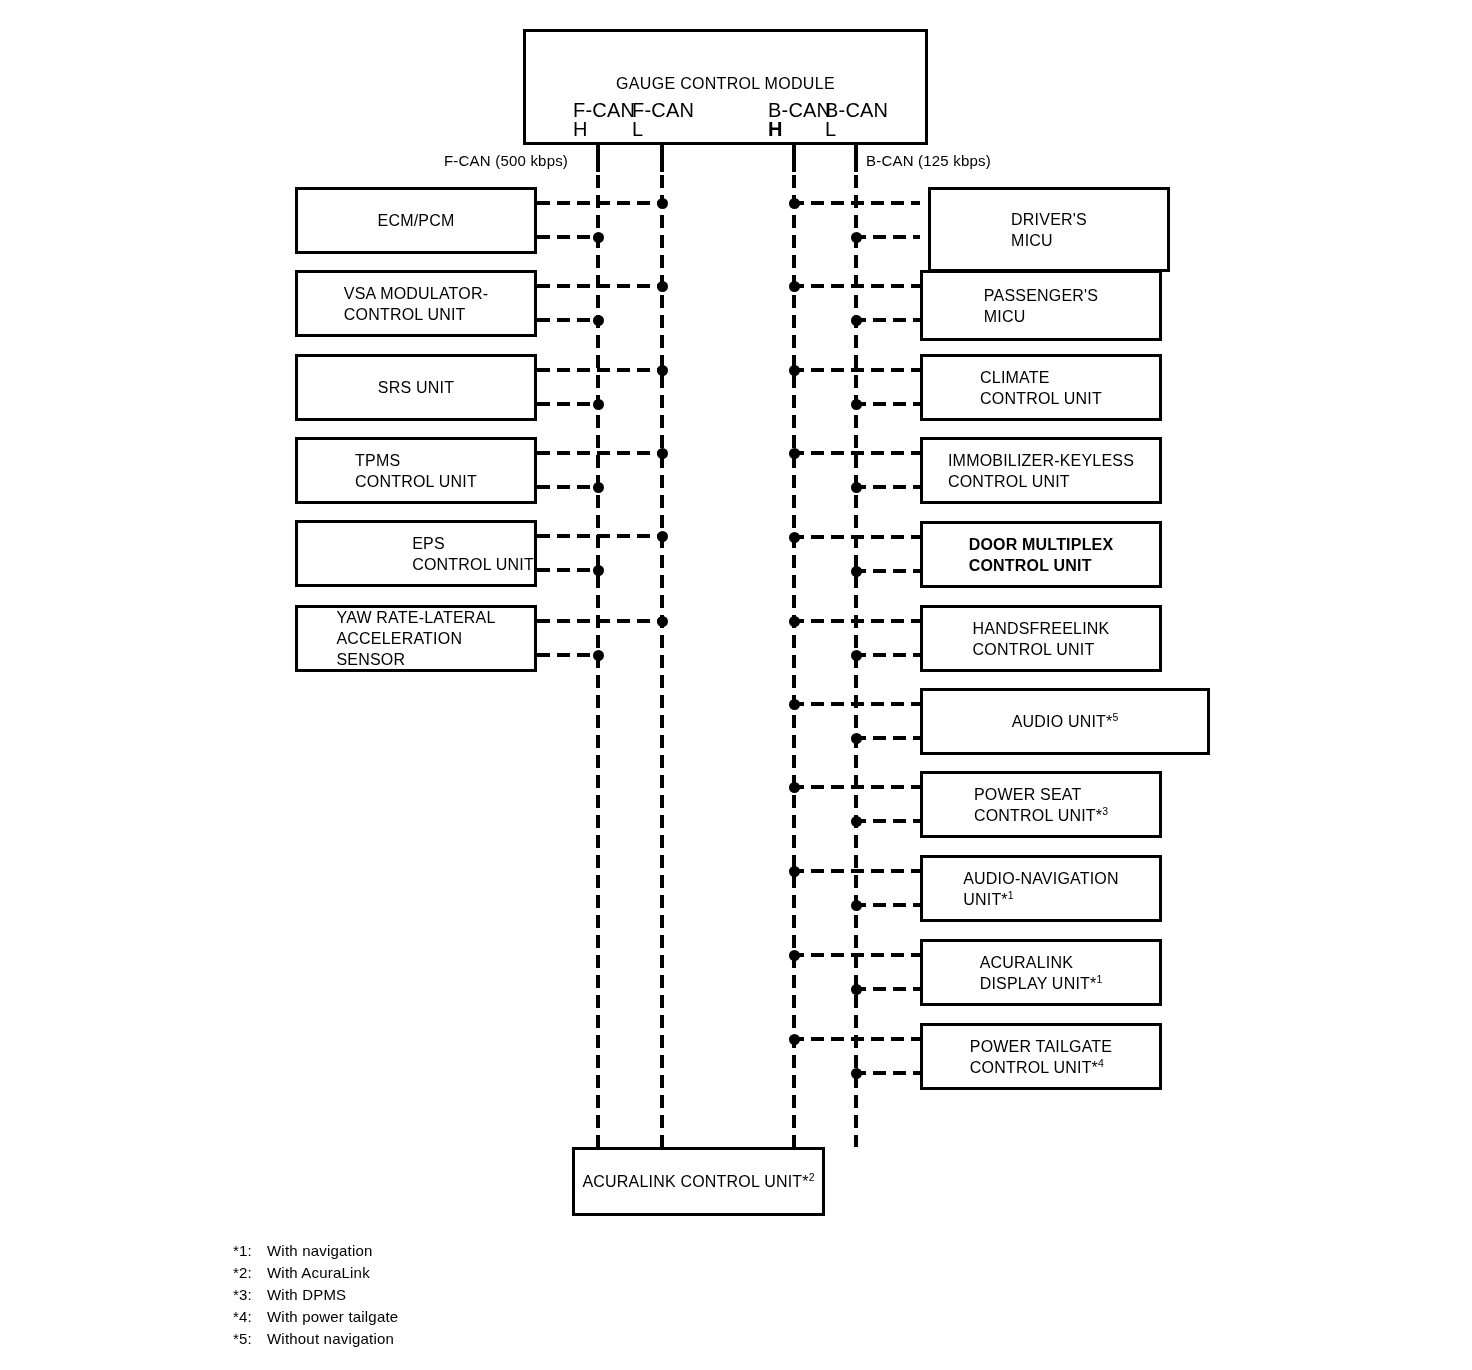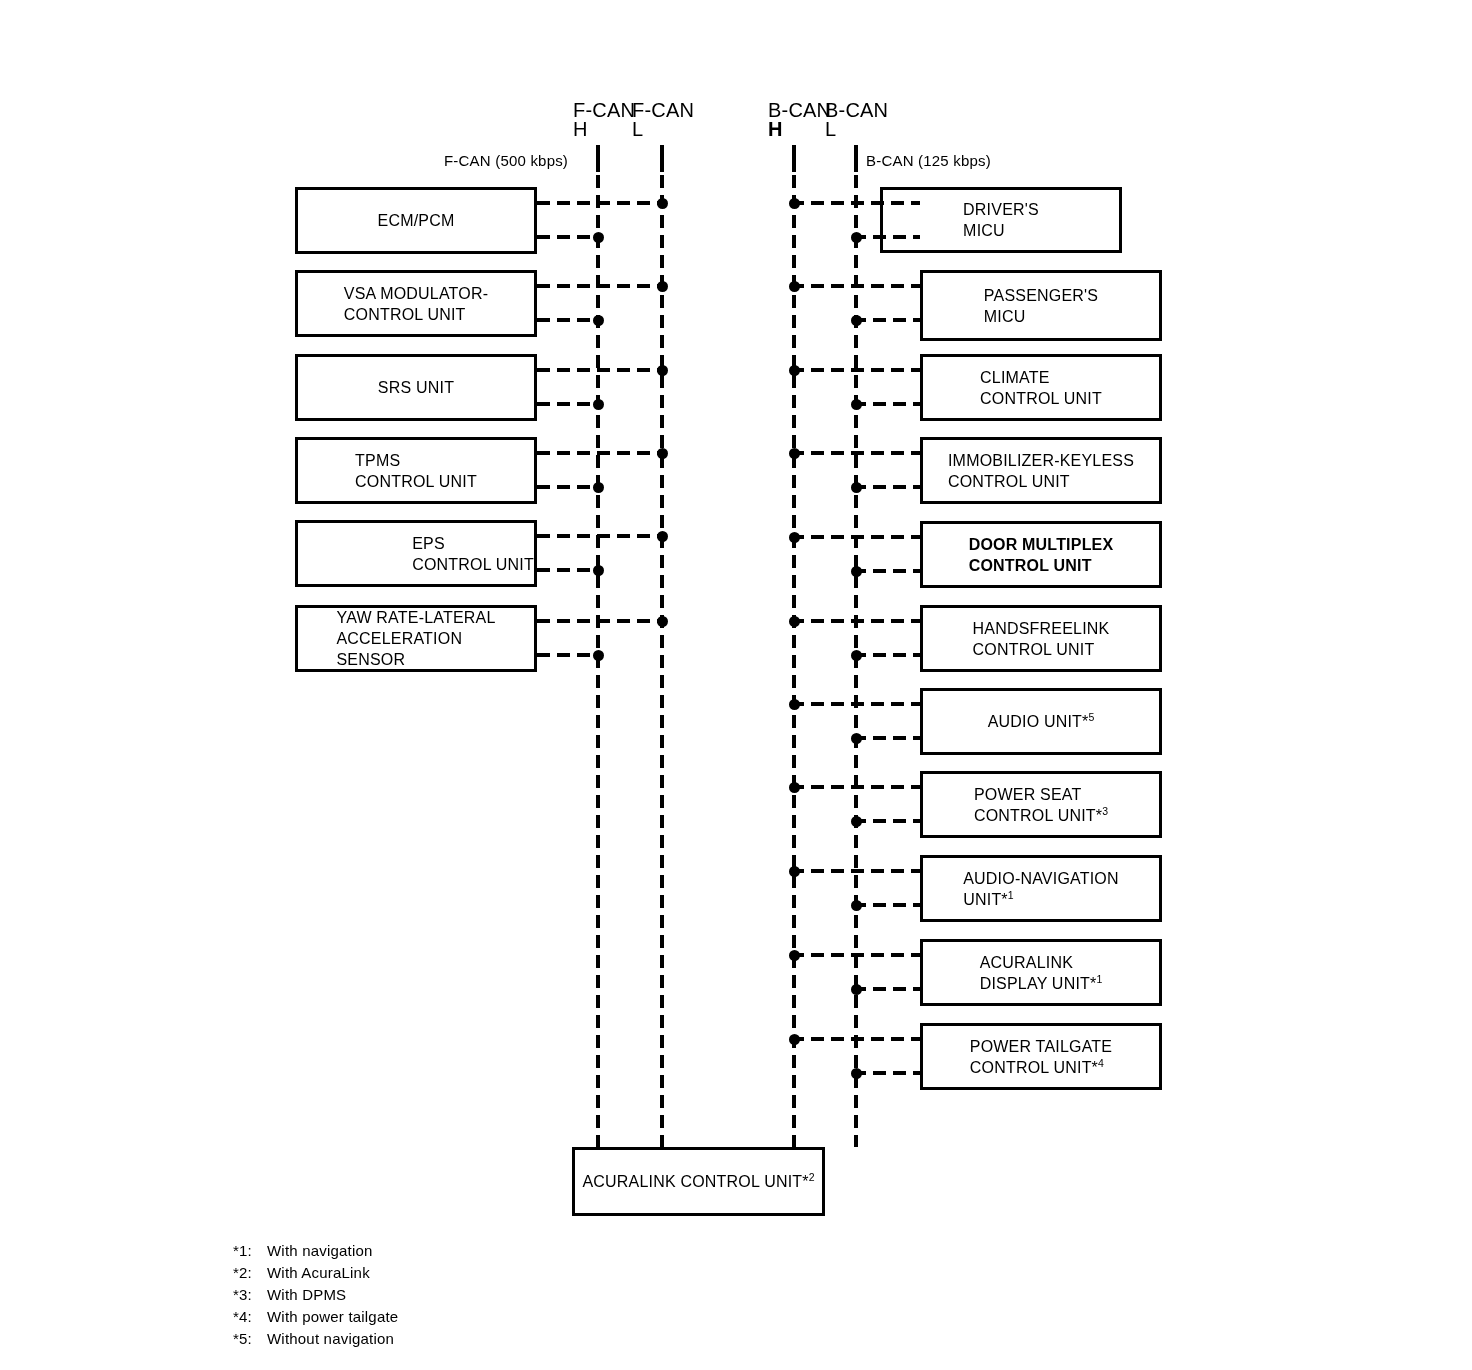--- a/index.html
+++ b/index.html
@@ -26,20 +26,23 @@
   .solidv{position:absolute;width:4px;background:#000;}
   .dot{position:absolute;width:11px;height:11px;border-radius:50%;background:#000;}
   .footnotes{position:absolute;left:233px;top:1240px;font-size:15px;line-height:22px;letter-spacing:0.2px;}
   .fn-marker{display:inline-block;width:34px;}
 </style>
 </head>
 <body>
 
 <div class="canvas">
 
+  <div class="box" style="left:523px;top:29px;width:405px;height:116px;">
+    <span class="gauge-title">GAUGE CONTROL MODULE</span>
+  </div>
   <div id="pins">
       <div class="pin" style="left: 573px; top: 101px; position: absolute;"><span>F-CAN</span><span class="lvl">H</span></div>
       <div class="pin" style="left: 632px; top: 101px; position: absolute;"><span>F-CAN</span><span class="lvl">L</span></div>
       <div class="pin" style="left: 768px; top: 101px; position: absolute;"><span>B-CAN</span><span class="lvl bold">H</span></div>
       <div class="pin" style="left: 825px; top: 101px; position: absolute;"><span>B-CAN</span><span class="lvl">L</span></div>
     </div>
 
   <span class="bus-label" style="left:444px;top:152px;">F-CAN (500 kbps)</span>
   <span class="bus-label" style="left:866px;top:152px;">B-CAN (125 kbps)</span>
 
@@ -106,21 +109,21 @@
         <div class="lines">
           <div>YAW RATE-LATERAL</div>
           <div>ACCELERATION</div>
           <div>SENSOR</div>
         </div>
       </div>
       <div class="hline" style="left: 537px; top: 619px; width: 128px;"></div>
       <div class="hline" style="left: 537px; top: 653px; width: 64px;"></div>
       <div class="dot" style="left: 656.5px; top: 615.5px;"></div>
       <div class="dot" style="left: 592.5px; top: 649.5px;"></div>
-      <div class="box" style="left: 880px; top: 187px; width: 242px; height: 66px;">
+      <div class="box" style="left: 928px; top: 187px; width: 242px; height: 85px;">
         <div class="lines">
           <div>DRIVER'S</div>
           <div>MICU</div>
         </div>
       </div>
       <div class="hline" style="left: 791px; top: 201px; width: 129px;"></div>
       <div class="hline" style="left: 853px; top: 235px; width: 67px;"></div>
       <div class="dot" style="left: 788.5px; top: 197.5px;"></div>
       <div class="dot" style="left: 850.5px; top: 231.5px;"></div>
       <div class="box" style="left: 920px; top: 270px; width: 242px; height: 71px;">
@@ -166,21 +169,21 @@
       <div class="box" style="left: 920px; top: 605px; width: 242px; height: 67px;">
         <div class="lines">
           <div>HANDSFREELINK</div>
           <div>CONTROL UNIT</div>
         </div>
       </div>
       <div class="hline" style="left: 791px; top: 619px; width: 129px;"></div>
       <div class="hline" style="left: 853px; top: 653px; width: 67px;"></div>
       <div class="dot" style="left: 788.5px; top: 615.5px;"></div>
       <div class="dot" style="left: 850.5px; top: 649.5px;"></div>
-      <div class="box" style="left: 920px; top: 688px; width: 242px; height: 67px;">
+      <div class="box" style="left: 920px; top: 688px; width: 290px; height: 67px;">
         <div class="lines">
           <div>AUDIO UNIT*<sup>5</sup></div>
         </div>
       </div>
       <div class="hline" style="left: 791px; top: 702px; width: 129px;"></div>
       <div class="hline" style="left: 853px; top: 736px; width: 67px;"></div>
       <div class="dot" style="left: 788.5px; top: 698.5px;"></div>
       <div class="dot" style="left: 850.5px; top: 732.5px;"></div>
       <div class="box" style="left: 920px; top: 771px; width: 242px; height: 67px;">
         <div class="lines">

